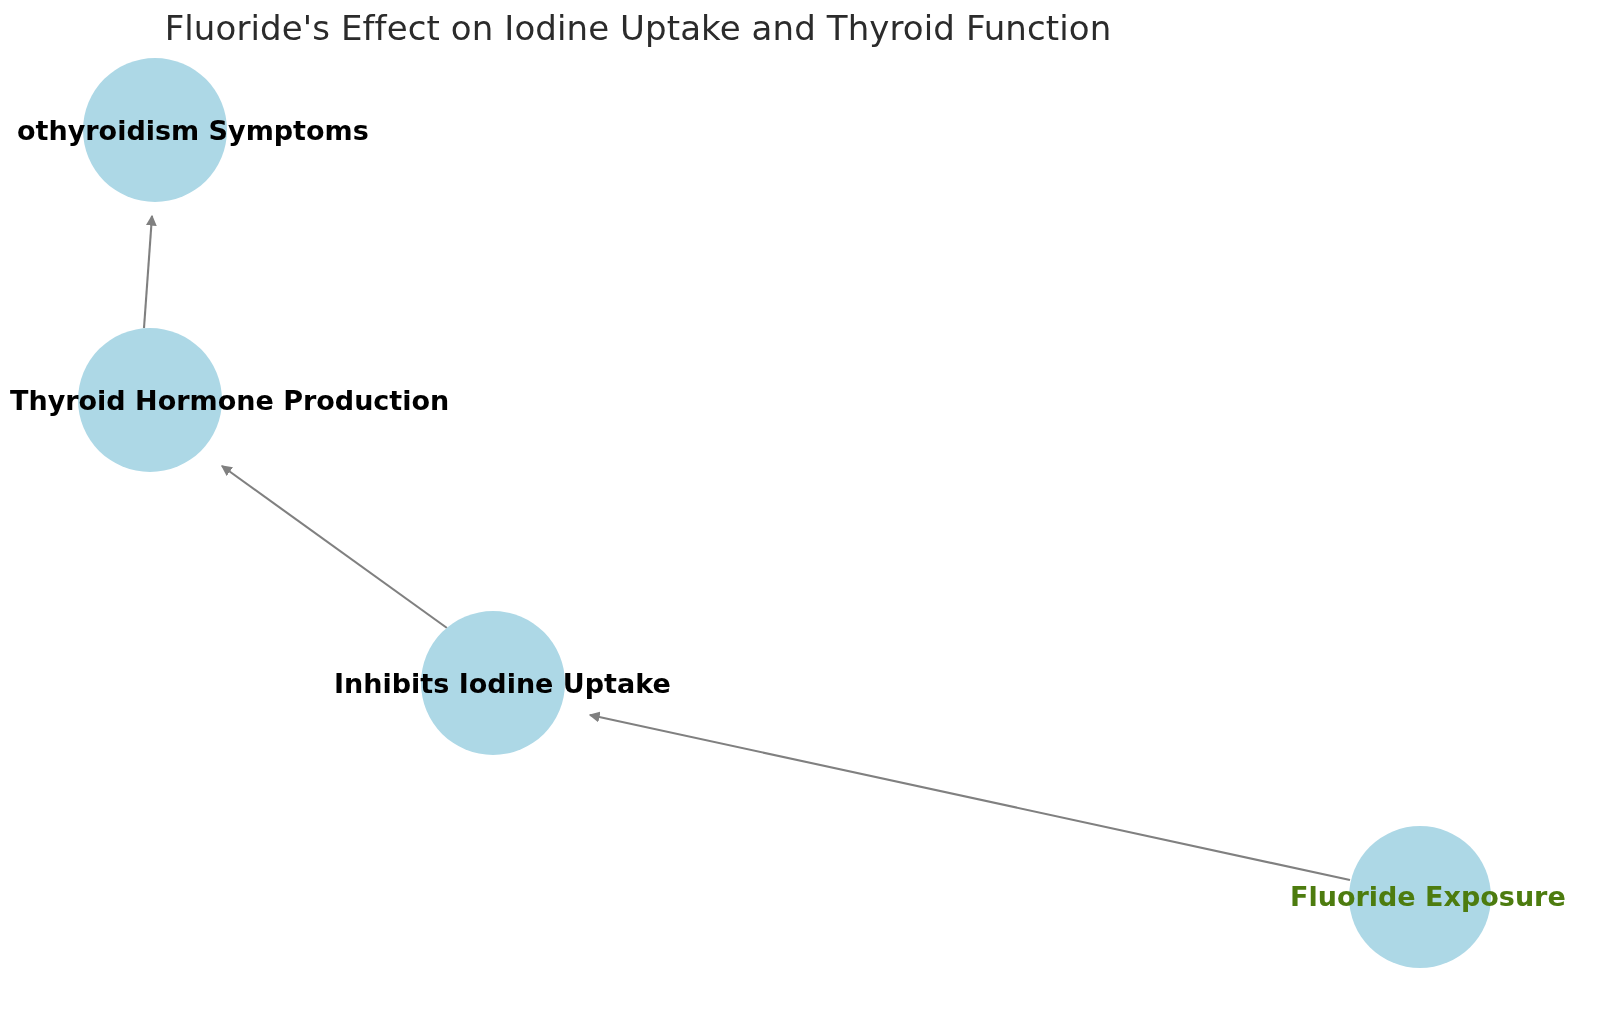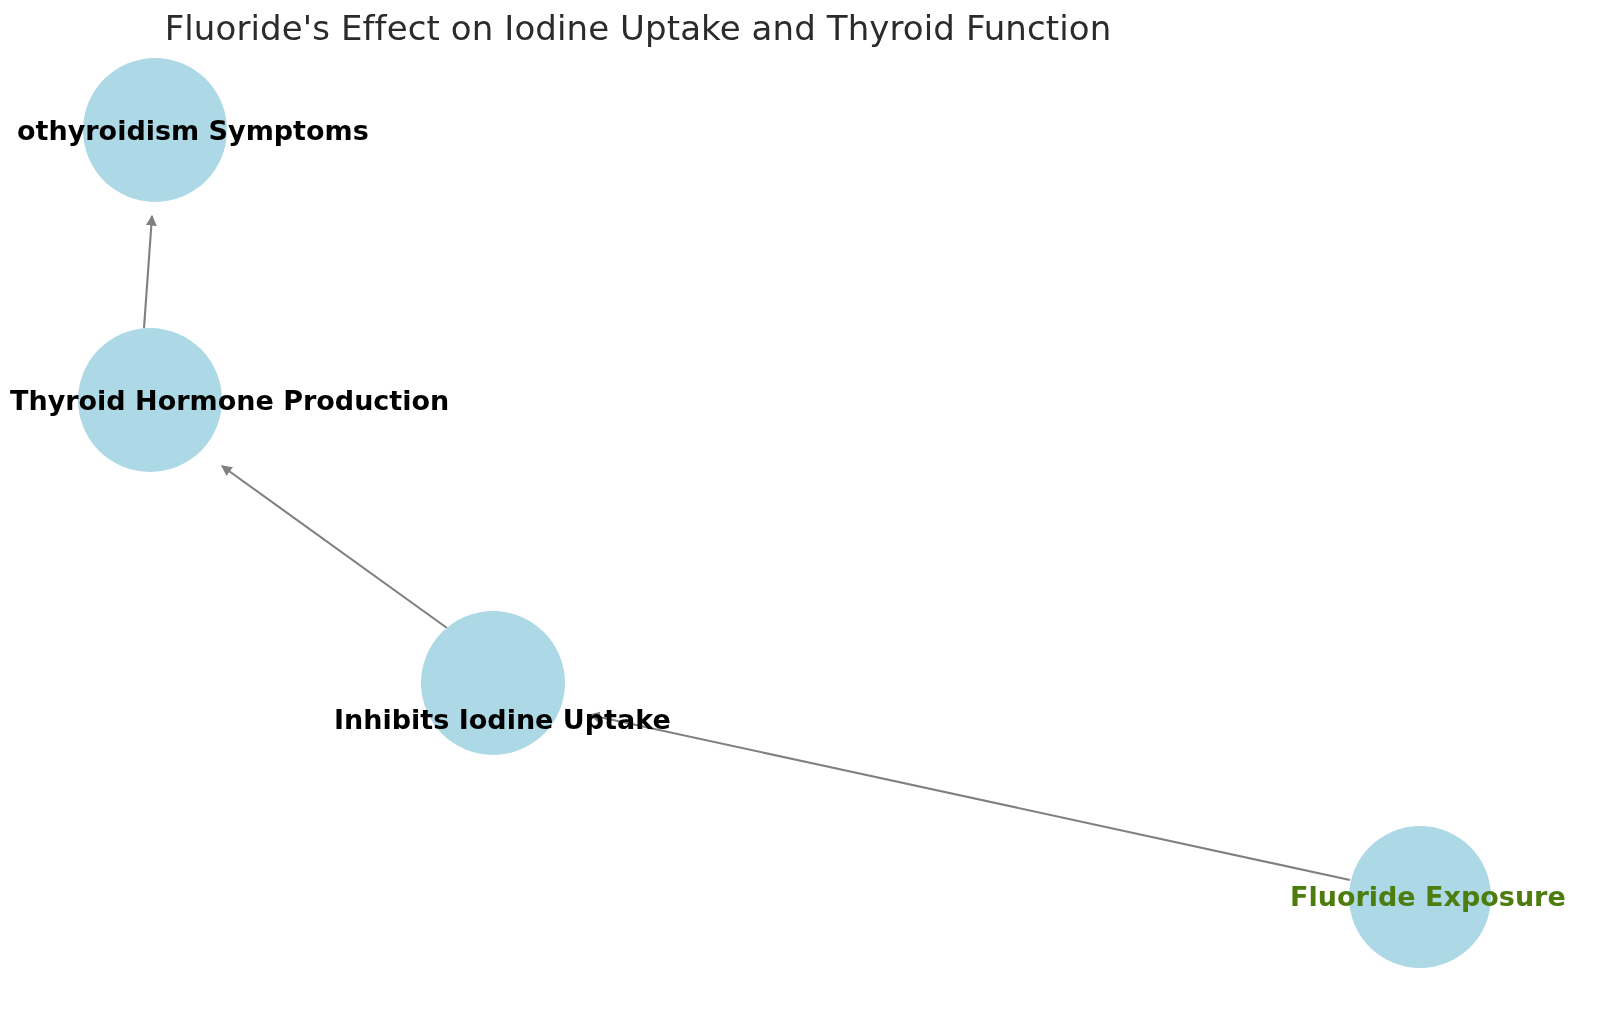--- a/index.html
+++ b/index.html
@@ -75,16 +75,16 @@
     <line x1="144" y1="328" x2="152" y2="216" stroke="#808080" stroke-width="2.1" marker-end="url(#arrowhead)"></line>
   </svg>
 
   <div class="node" id="node-0" style="left: 83px; top: 58px; width: 144px; height: 144px; background: rgb(173, 216, 230);"></div>
   <div class="node" id="node-1" style="left: 78px; top: 328px; width: 144px; height: 144px; background: rgb(173, 216, 230);"></div>
   <div class="node" id="node-2" style="left: 421px; top: 611px; width: 144px; height: 144px; background: rgb(173, 216, 230);"></div>
   <div class="node" id="node-3" style="left: 1349px; top: 826px; width: 142px; height: 142px; background: rgb(173, 216, 230);"></div>
 
   <div class="node-label" id="label-1" style="left: 10px; top: 387px; color: rgb(0, 0, 0);">Thyroid Hormone Production</div>
   <div class="node-label" id="label-0" style="left: 17px; top: 117px; color: rgb(0, 0, 0);">othyroidism Symptoms</div>
-  <div class="node-label" id="label-2" style="left: 334px; top: 706px; color: rgb(0, 0, 0);">Inhibits Iodine Uptake</div>
+  <div class="node-label" id="label-2" style="left: 334px; top: 670px; color: rgb(0, 0, 0);">Inhibits Iodine Uptake</div>
   <div class="node-label" id="label-3" style="left: 1290px; top: 883px; color: #4d7c0f;">Fluoride Exposure</div>
 
 </div>
 
 </body></html>

